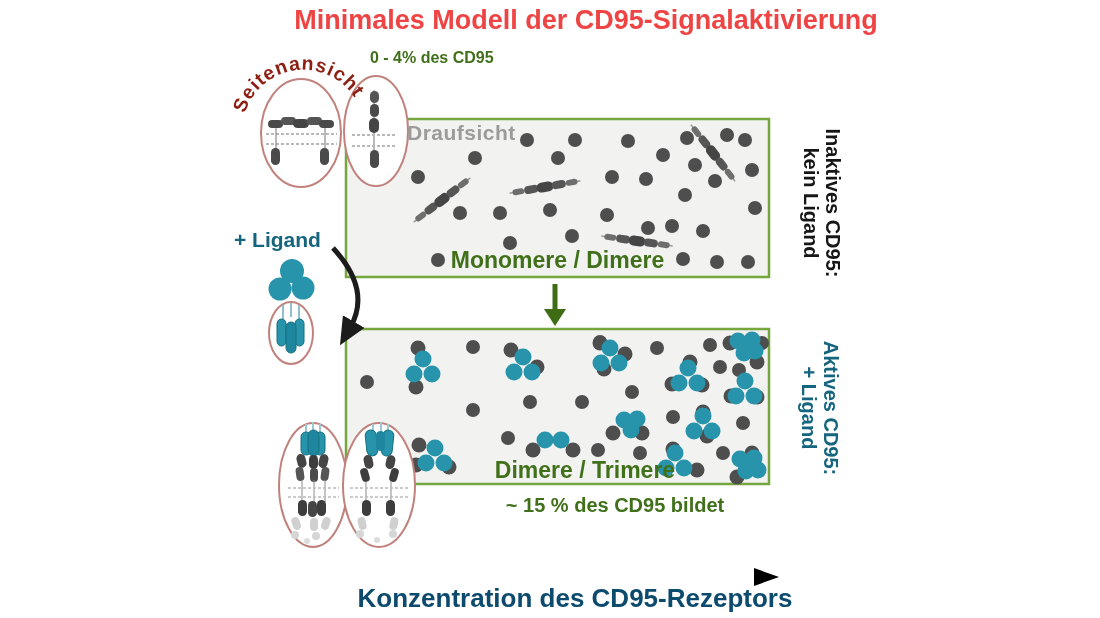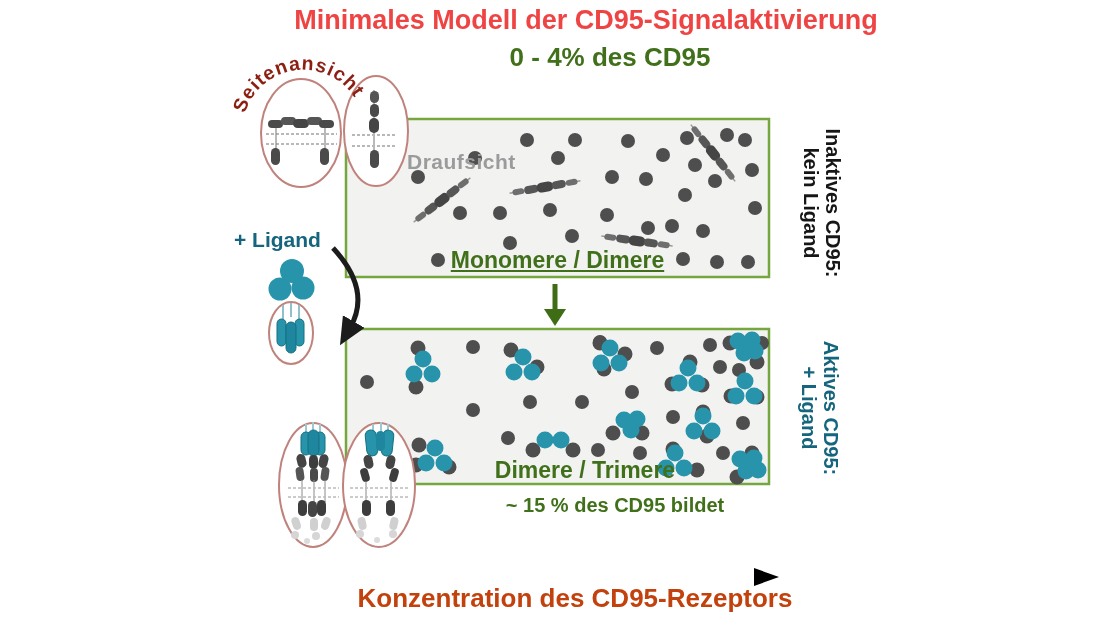--- a/index.html
+++ b/index.html
@@ -3,30 +3,30 @@
 <meta charset="utf-8">
 <style>
   html,body{margin:0;padding:0;background:#fff;}
   .canvas{position:relative;width:1100px;height:618px;background:#ffffff;overflow:hidden;
           font-family:"Liberation Sans",sans-serif;}
   .canvas svg.layer{position:absolute;left:0;top:0;}
   .txt{position:absolute;font-weight:bold;white-space:nowrap;}
   .title{left:0;top:5px;width:1100px;text-align:center;font-size:27px;color:#ef4444;padding-left:36px;}
   .green{color:#41701b;}
   .teal-text{color:#14657d;}
-  .top-annotation{left:370px;top:45px;width:480px;text-align:center;font-size:26px;line-height:25px;}
-  .draufsicht{left:407px;top:121px;font-size:21px;color:#9b9b9b;letter-spacing:.5px;margin-top:29px;}
-  .box-label-top{left:346px;top:247px;width:423px;text-align:center;font-size:23px;text-decoration:underline;}
+  .top-annotation{left:370px;top:45px;width:480px;text-align:left;font-size:16px;line-height:25px;}
+  .draufsicht{left:407px;top:121px;font-size:21px;color:#9b9b9b;letter-spacing:.5px;}
+  .box-label-top{left:346px;top:247px;width:423px;text-align:center;font-size:23px;}
   .box-label-bottom{left:346px;top:457px;width:478px;text-align:center;font-size:23px;}
   .side-label{font-size:20px;line-height:22px;text-align:center;transform:translate(-50%,-50%) rotate(90deg);}
   .side-label-top{left:822px;top:203px;color:#161616;}
   .side-label-bottom{left:820px;top:408px;}
   .ligand-label{left:234px;top:228px;font-size:21px;}
   .bottom-annotation{left:375px;top:493px;width:480px;text-align:center;font-size:20px;line-height:25px;}
-  .axis-label{left:275px;top:583px;width:600px;text-align:center;font-size:26px;color:#c2410c;}
+  .axis-label{left:275px;top:583px;width:600px;text-align:center;font-size:26px;color:#0c4a6e;}
 </style>
 </head>
 <body>
 
 <div class="canvas">
 
   <svg class="layer" width="1100" height="618" viewBox="0 0 1100 618">
     <defs>
       <linearGradient id="axisGrad" x1="0" y1="0" x2="1" y2="0">
         <stop offset="0" stop-color="#cecece"></stop>

